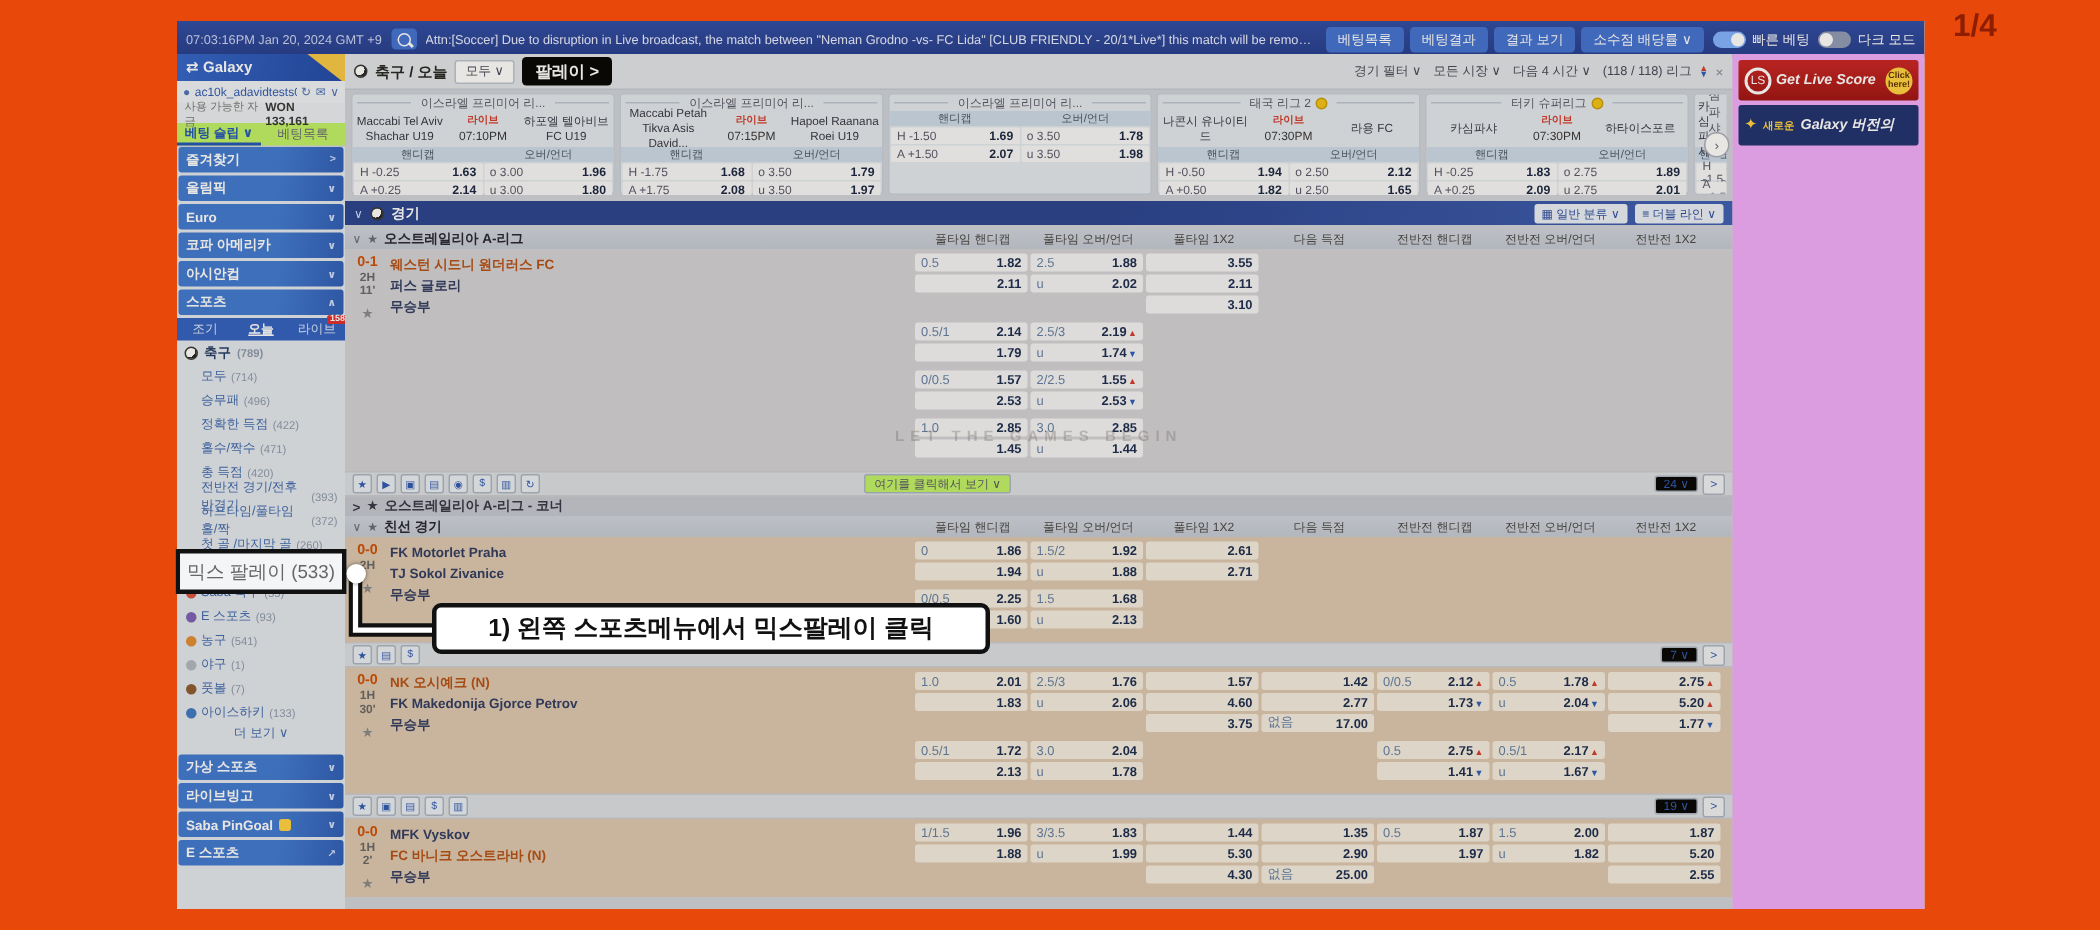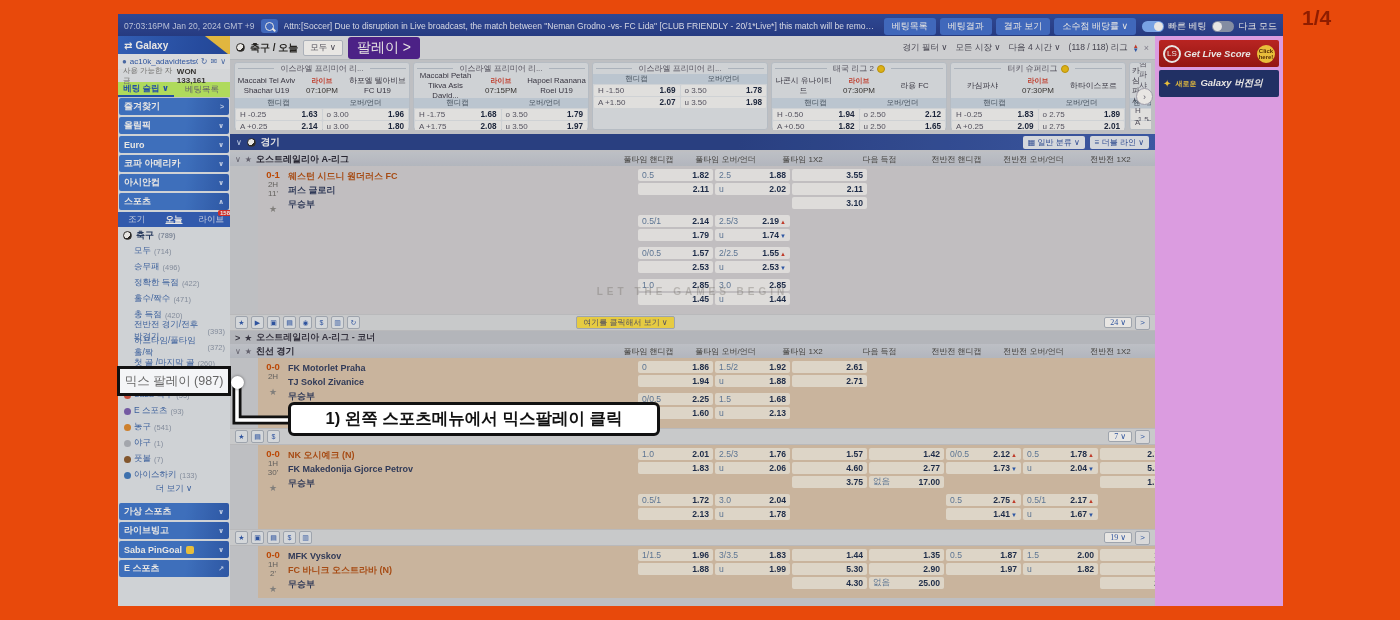--- a/index.html
+++ b/index.html
@@ -50,21 +50,21 @@
   .slink .cnt{font-size:7.5px;color:#8b98ad;}
   .slink .sic{width:7px;height:7px;border-radius:50%;flex:none;}
   .more{height:14px;text-align:center;font-size:8.5px;color:#3a67ae;}
 
   
   .main{position:absolute;left:112px;top:22px;width:925px;height:570px;background:#cfd3da;z-index:2;}
   .filterbar{position:absolute;left:0;top:0;width:100%;height:24px;background:#e0e4ea;display:flex;align-items:center;gap:5px;
              padding:0 6px;box-sizing:border-box;border-bottom:1px solid #c3c9d2;}
   .fb-title{font-size:10px;font-weight:bold;color:#222;}
   .fb-select{background:#fff;border:1px solid #b9c2cf;border-radius:2px;font-size:8.5px;color:#445;padding:1px 6px;}
-  .fb-parlay{background:#4c1d95;color:#fff;font-size:14px;font-weight:normal;border-radius:3px;padding:2px 9px;}
+  .fb-parlay{background:#000000;color:#fff;font-size:11px;font-weight:bold;border-radius:3px;padding:2px 9px;}
   .fb-right{margin-left:auto;display:flex;align-items:center;gap:8px;font-size:8.5px;color:#445;}
   .sorts{display:flex;flex-direction:column;line-height:4px;font-size:6px;}
   .sorts .su{color:#d03a2a;} .sorts .sd{color:#2a5bb6;}
   .fb-x{color:#889;font-size:9px;}
 
   .cards{position:absolute;left:4px;top:26px;width:917px;height:68px;display:flex;gap:3px;overflow:hidden;}
   .card{width:176px;flex:none;background:#e3e8ef;border:1px solid #c6cfdb;border-radius:3px;box-sizing:border-box;font-size:8px;}
   .card.partial{width:29px;overflow:hidden;}
   .card .ttl{height:11px;display:flex;align-items:center;justify-content:center;gap:3px;color:#556;font-size:8px;}
   .card .ttl .ln{flex:1;height:1px;background:#b9c4d2;margin:0 3px;}
@@ -86,44 +86,44 @@
             display:flex;align-items:center;gap:5px;padding:0 6px;box-sizing:border-box;color:#fff;}
   .gamesbar .t{font-size:9.5px;font-weight:bold;}
   .gchip{margin-left:auto;background:#e9eef7;color:#2a4da0;font-size:8px;border-radius:2px;padding:1px 5px;}
   .gchip+.gchip{margin-left:0;}
 
   #sections{position:absolute;left:0;top:116px;width:100%;bottom:0;overflow:hidden;}
   .lrow{height:14px;display:flex;align-items:center;background:linear-gradient(#ced3dd,#c2c8d4);font-size:9px;color:#223;}
   .lrow .lt{width:380px;flex:none;display:flex;gap:4px;align-items:center;padding-left:5px;box-sizing:border-box;font-weight:bold;}
   .lrow .chv,.lrow .st{color:#667;font-weight:normal;font-size:8px;}
   .colhd{width:77px;flex:none;text-align:center;font-size:8px;color:#444;font-weight:normal;}
-  .match{display:flex;padding:3px 0;margin-left:28px;}
+  .match{display:flex;padding:3px 0;}
   .theme-gray{background:#d3d2d7;--cellbg:#f4f4f5;}
   .theme-tan{background:#dcc6af;--cellbg:#f3ecdf;}
   .m-left{width:30px;flex:none;text-align:center;}
   .m-score{font-size:9.5px;font-weight:bold;color:#cc4a00;}
-  .m-time{font-size:8px;color:#666;line-height:9px;}
+  .m-time{font-size:8px;color:#666;line-height:9px;font-weight:bold;}
   .m-star{color:#888;font-size:9px;margin-top:6px;}
   .m-teams{width:350px;flex:none;}
   .m-team{height:14px;font-size:9px;font-weight:bold;color:#2c3a60;display:flex;align-items:center;}
   .m-team.live{color:#b44e12;}
   .m-odds{width:539px;flex:none;}
   .ogroup{margin-bottom:6px;}
   .orow2{display:flex;height:12px;margin-bottom:2px;}
   .slot{width:75px;margin-right:2px;flex:none;}
   .cell{height:12px;background:var(--cellbg);border-radius:2px;display:flex;justify-content:space-between;
         align-items:center;padding:0 4px;box-sizing:border-box;font-size:8.6px;}
   .cell .lbl{color:#5f7da3;} .cell .val{color:#16294d;font-weight:bold;}
   .arr-u{color:#d03a2a;font-size:6px;margin-left:1px;} .arr-d{color:#2a5bb6;font-size:6px;margin-left:1px;}
   .sfoot{height:15px;display:flex;align-items:center;gap:3px;padding:0 5px;background:rgba(255,255,255,.25);
          border-top:1px solid rgba(0,0,0,.08);border-bottom:1px solid rgba(0,0,0,.08);}
   .fic{width:11px;height:11px;border-radius:2px;background:#e9eef5;border:1px solid #aab4c2;color:#2a57b0;
        font-size:7px;display:flex;align-items:center;justify-content:center;}
-  .fcenter{margin:0 auto;font-size:8px;color:#556;border:1px solid #aab4c2;background:#fde047;border-radius:2px;padding:0 6px;}
-  .fpages{margin-left:auto;font-size:8px;color:#2a57b0;border:1px solid #aab4c2;background:#ffffff;border-radius:2px;padding:0 5px;font-family:Liberation Serif, serif;}
+  .fcenter{margin:0 auto;font-size:8px;color:#556;border:1px solid #aab4c2;background:#bef264;border-radius:2px;padding:0 6px;}
+  .fpages{margin-left:auto;font-size:8px;color:#2a57b0;border:1px solid #aab4c2;background:#000000;border-radius:2px;padding:0 5px;}
   .fnext{width:13px;height:12px;border:1px solid #aab4c2;background:#eef1f5;border-radius:2px;color:#2a57b0;
          font-size:8px;display:flex;align-items:center;justify-content:center;}
   .corner{height:13px;display:flex;align-items:center;gap:4px;padding-left:5px;background:#c3c7d0;font-size:9px;color:#334;font-weight:bold;}
 
   .watermark{position:absolute;left:0;top:250px;width:100%;text-align:center;pointer-events:none;z-index:4;opacity:.33;}
   .wm1{font-size:34px;font-weight:bold;color:#6e6a66;letter-spacing:1px;}
   .wm1 .aclogo{display:inline-block;width:38px;height:38px;border:4px solid #6e6a66;border-radius:50%;font-size:18px;
                line-height:30px;vertical-align:middle;margin-right:6px;}
   .wm2{font-size:10px;color:#6e6a66;letter-spacing:4px;font-weight:bold;}
 
@@ -1287,20 +1287,20 @@
     <div class="banner b-navy">
       <span class="star">✦</span>
       <span class="pre">새로운</span>
       <span class="txt">Galaxy 버전의</span>
     </div>
   </div>
 
   <div class="dimmer"></div>
 </div>
 
-<div class="hlbox">믹스 팔레이 (987)</div>
+<div class="hlbox">믹스 팔레이 (533)</div>
 <div class="dot"></div>
 <svg class="conn" width="70" height="46">
   <polyline points="9,1 9,38 62,38" fill="none" stroke="#111" stroke-width="9"></polyline>
   <polyline points="9,1 9,38 62,38" fill="none" stroke="#fff" stroke-width="3.5"></polyline>
 </svg>
 <div class="note">1) 왼쪽 스포츠메뉴에서 믹스팔레이 클릭</div>
 <div class="pageind">1/4</div>
 
 </body></html>

